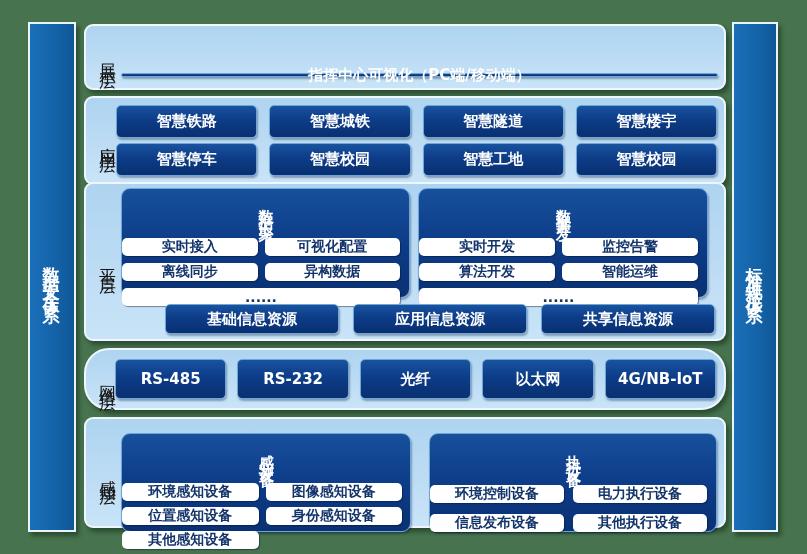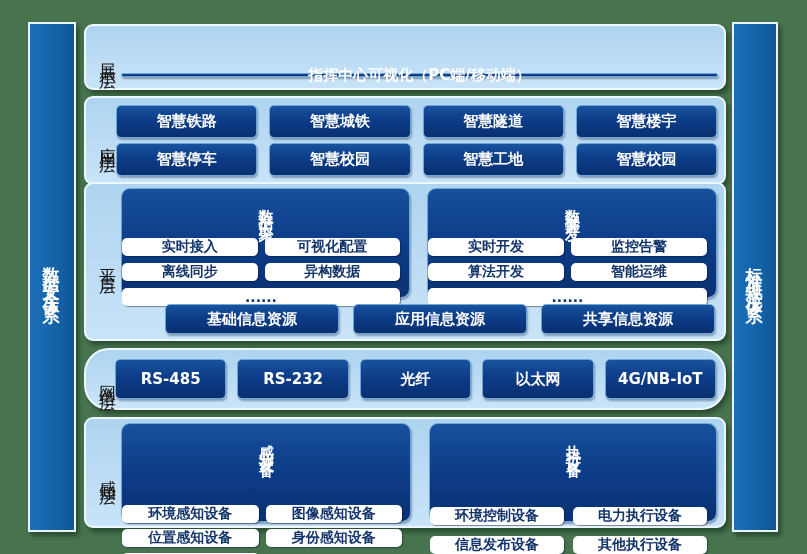--- a/index.html
+++ b/index.html
@@ -88,36 +88,36 @@
     background:#fff;border-radius:5px;box-sizing:border-box;
     color:#14356b;font-weight:bold;font-size:14px;
     display:flex;align-items:center;justify-content:center;
     box-shadow:1px 1px 1px rgba(4,20,50,.45);
     text-align:center;
   }
   .span2{grid-column:1 / -1;}
 
   #panel-platform .group{top:4px;height:110px;}
   .grp-agg{left:35px;width:289px;}
-  .grp-dev{left:341px;width:290px;}
+  .grp-dev{left:332px;width:290px;}
   #panel-platform .group-grid{gap:7px;padding:9px 9px 9px 0;}
 
   .resources{
     position:absolute;left:35px;right:9px;bottom:5px;height:30px;
     display:grid;grid-template-columns:1fr 1fr 1fr;column-gap:14px;padding-left:44px;
   }
 
   
   .net-grid{
     position:absolute;left:29px;right:8px;top:9px;bottom:9px;
     display:grid;grid-template-columns:repeat(5,1fr);column-gap:11px;
   }
 
   
-  #panel-perception .group{top:4px;height:99px;gap:32px;}
+  #panel-perception .group{top:14px;height:99px;}
   .grp-sense{left:35px;width:290px;}
   .grp-exec{left:343px;width:288px;}
   .grp-sense .group-grid{gap:6px 7px;padding:7px 8px 7px 0;}
   .grp-exec .group-grid{gap:11px 9px;padding:9px 9px 9px 0;}
   .grp-sense .group-label-wrap,.grp-exec .group-label-wrap{flex-basis:42px;}
 </style>
 </head>
 <body>
 
 <div class="stage">

